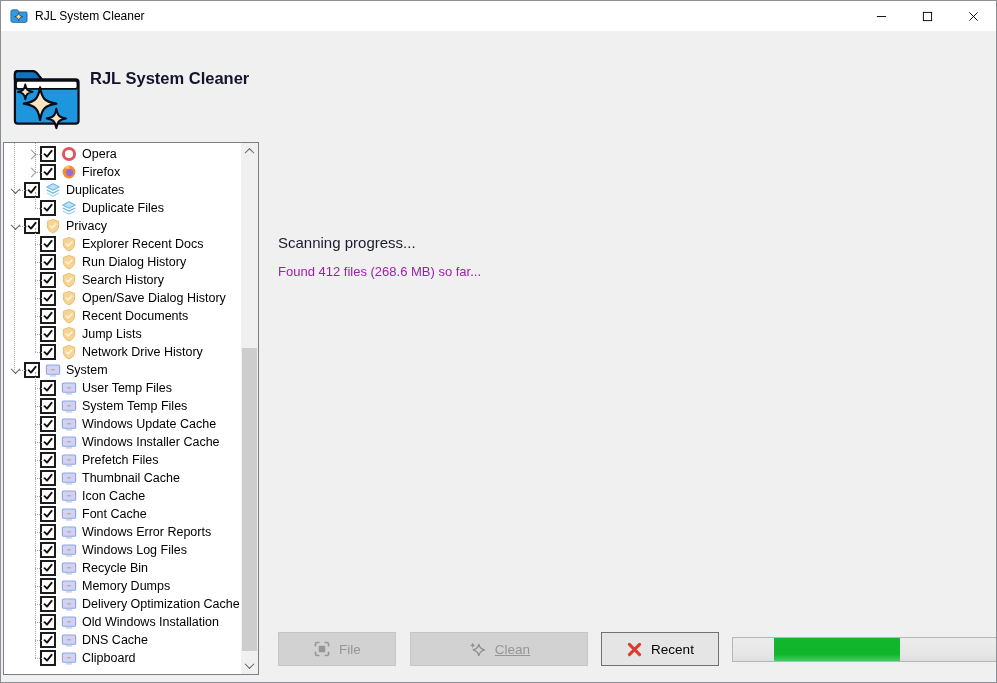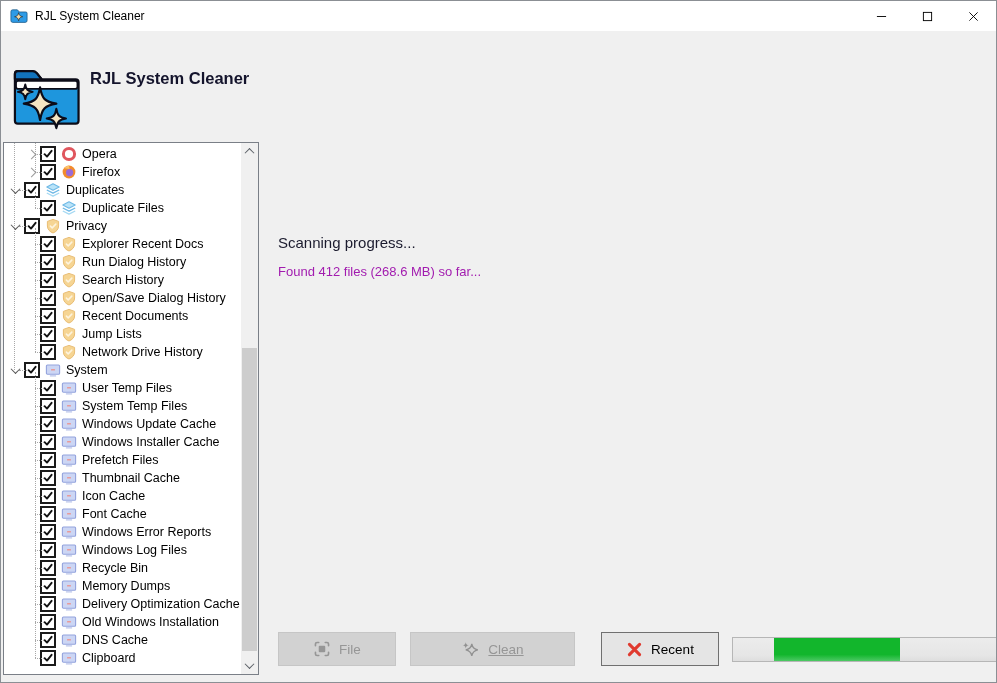--- a/index.html
+++ b/index.html
@@ -52,21 +52,21 @@
 
   
   .main-panel{position:absolute;left:258px;top:141px;width:739px;height:542px;background:#f0f0f0;}
   .main-heading{position:absolute;left:19px;top:92px;font-size:15px;font-weight:normal;color:#1b1b2e;}
   .main-status{position:absolute;left:19px;top:122px;font-size:13px;color:#a21caf;}
 
   .btn{position:absolute;top:490px;height:34px;display:flex;align-items:center;justify-content:center;gap:8px;font-size:13.5px;box-sizing:border-box;cursor:pointer;}
   .btn svg{flex:none;}
   .btn.disabled{background:#d2d2d2;border:1px solid #c6c6c6;color:#969696;cursor:default;}
   .btn-scan{left:19px;width:118px;}
-  .btn-clean{left:151px;width:165px;text-decoration:underline;}
+  .btn-clean{left:151px;width:178px;text-decoration:underline;}
   .btn-cancel{left:342px;width:118px;background:#e5e5e5;border:1px solid #707070;color:#000;}
 
   .progressbar{position:absolute;left:473px;top:495px;width:266px;height:25px;background:linear-gradient(#ececec,#e6e6e6 75%,#dedede);border:1px solid #b6b6b6;box-sizing:border-box;overflow:hidden;}
   .progress-green{position:absolute;top:0;height:100%;background:linear-gradient(#12b62c,#12b62c 72%,#4cc964);}
 </style>
 </head>
 <body>
 
 <div class="window">
 

